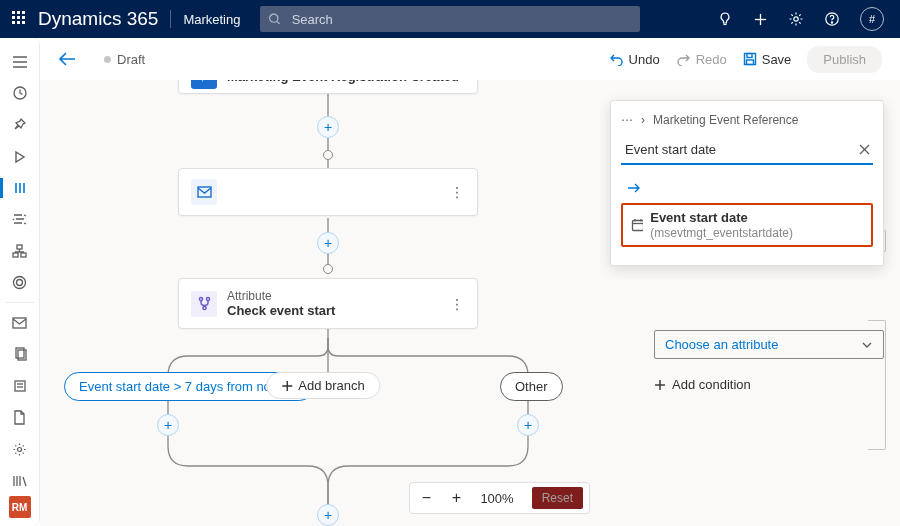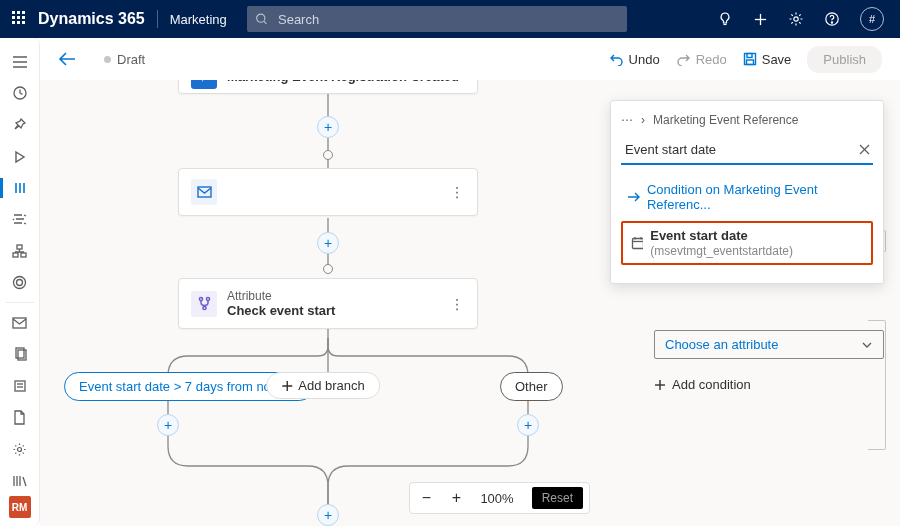--- a/index.html
+++ b/index.html
@@ -3,21 +3,21 @@
 <meta charset="utf-8">
 <style>
   * { box-sizing: border-box; }
   html, body { margin: 0; padding: 0; font-family: "Segoe UI", Arial, sans-serif; font-size: 13px; color: #323130; }
   body { width: 900px; height: 526px; overflow: hidden; background: #fff; position: relative; }
 
   
   .topbar { height: 38px; background: #002050; display: flex; align-items: center; color: #fff; padding: 0 8px; }
   .waffle { width: 16px; height: 16px; display: grid; grid-template-columns: repeat(3,3px); grid-template-rows: repeat(3,3px); gap: 2px; margin: 0 10px 0 4px; }
   .waffle span { background: #fff; }
-  .brand { font-weight: 700; font-size: 16px; text-align: center; }
+  .brand { font-weight: 400; font-size: 19px; text-align: center; }
   .divider-v { width: 1px; height: 18px; background: rgba(255,255,255,.3); margin: 0 12px; }
   .area { font-size: 13px; opacity: .95; }
   .search { flex: 0 0 380px; height: 26px; background: #4a5a78; border-radius: 2px; display: flex; align-items: center; margin-left: 20px; padding: 0 8px; }
   .search svg { opacity: .8; }
   .search input { background: transparent; border: none; color: #fff; margin-left: 8px; font-size: 13px; outline: none; width: 100%; }
   .search input::placeholder { color: #d0d6e0; }
   .topicons { margin-left: auto; display: flex; align-items: center; gap: 20px; padding-right: 8px; }
   .topicons > div { display:flex; align-items:center; justify-content:center; }
   .avatar-ring { width: 24px; height: 24px; border: 1px solid #b0bdd4; border-radius: 50%; display: flex; align-items: center; justify-content: center; font-size: 11px; }
 
@@ -54,21 +54,21 @@
   .add-branch { position: absolute; background: #fff; border: 1px solid #e1dfdd; border-radius: 14px; padding: 5px 14px; display: flex; align-items: center; gap: 5px; color: #323130; }
   .pill { position: absolute; background: #fff; border-radius: 16px; padding: 6px 14px; display: flex; align-items: center; gap: 6px; }
   .pill.selected { border: 1.5px solid #0078d4; color: #0078d4; }
   .pill.other { border: 1.5px solid #605e5c; }
 
   .svglines { position: absolute; left: 0; top: 0; pointer-events: none; }
 
   .zoom { position: absolute; right: 310px; bottom: 12px; background: #fff; border: 1px solid #e1dfdd; border-radius: 4px; display: flex; align-items: center; padding: 4px 6px; gap: 10px; }
   .zoom .btn { width: 20px; text-align: center; font-size: 16px; color: #323130; }
   .zoom .pct { font-size: 13px; padding: 0 4px; }
-  .zoom .reset { background: #000000; color: #a19f9d; padding: 4px 10px; border-radius: 2px; font-size: 12px; margin-left: 4px; }
+  .zoom .reset { background: #7f1d1d; color: #a19f9d; padding: 4px 10px; border-radius: 2px; font-size: 12px; margin-left: 4px; }
 
   
   .picker { position: absolute; right: 16px; top: 100px; width: 274px; background: #fff; border: 1px solid #e1dfdd; border-radius: 3px; box-shadow: 0 4px 14px rgba(0,0,0,.12); padding: 12px 10px 18px; }
   .breadcrumb { display: flex; align-items: center; gap: 8px; color: #605e5c; font-size: 12px; margin-bottom: 10px; }
   .picker-search { display: flex; align-items: center; border-bottom: 2px solid #0078d4; padding: 4px 2px 5px; margin-bottom: 12px; }
   .picker-search input { border: none; outline: none; font-size: 13px; flex: 1; color: #323130; }
   .picker-result { display: flex; align-items: center; gap: 7px; padding: 5px 6px; font-size: 13px; }
   .picker-link { color: #0078d4; }
   .picker-hit { border: 2px solid #d83b01; border-radius: 2px; margin-top: 4px; padding: 5px 8px; }
   .tech { color: #8a8886; font-size: 12px; }
@@ -385,21 +385,20 @@
     <input value="Event start date" style="">
     <svg width="13" height="13" stroke="#605e5c" stroke-width="1.3">
         <line x1="2" y1="2" x2="11" y2="11"></line>
         <line x1="11" y1="2" x2="2" y2="11"></line>
       </svg>
   </div>
   <div class="picker-result picker-link">
     <svg width="14" height="12" stroke="#0078d4" fill="none" stroke-width="1.4">
         <path d="M1 6h11M8 2l4 4-4 4"></path>
       </svg>
-    <span>Condition on Marketing Event Referenc...</span>
   </div>
   <div class="picker-result picker-hit">
     <svg width="14" height="14" stroke="#605e5c" fill="none" stroke-width="1.3">
         <rect x="1.5" y="2.5" width="11" height="10" rx="1"></rect>
         <line x1="1.5" y1="5.5" x2="12.5" y2="5.5"></line>
         <line x1="4" y1="1" x2="4" y2="3.5"></line>
         <line x1="10" y1="1" x2="10" y2="3.5"></line>
       </svg>
     <span><b>Event start date</b> <span class="tech">(msevtmgt_eventstartdate)</span></span>
   </div>

